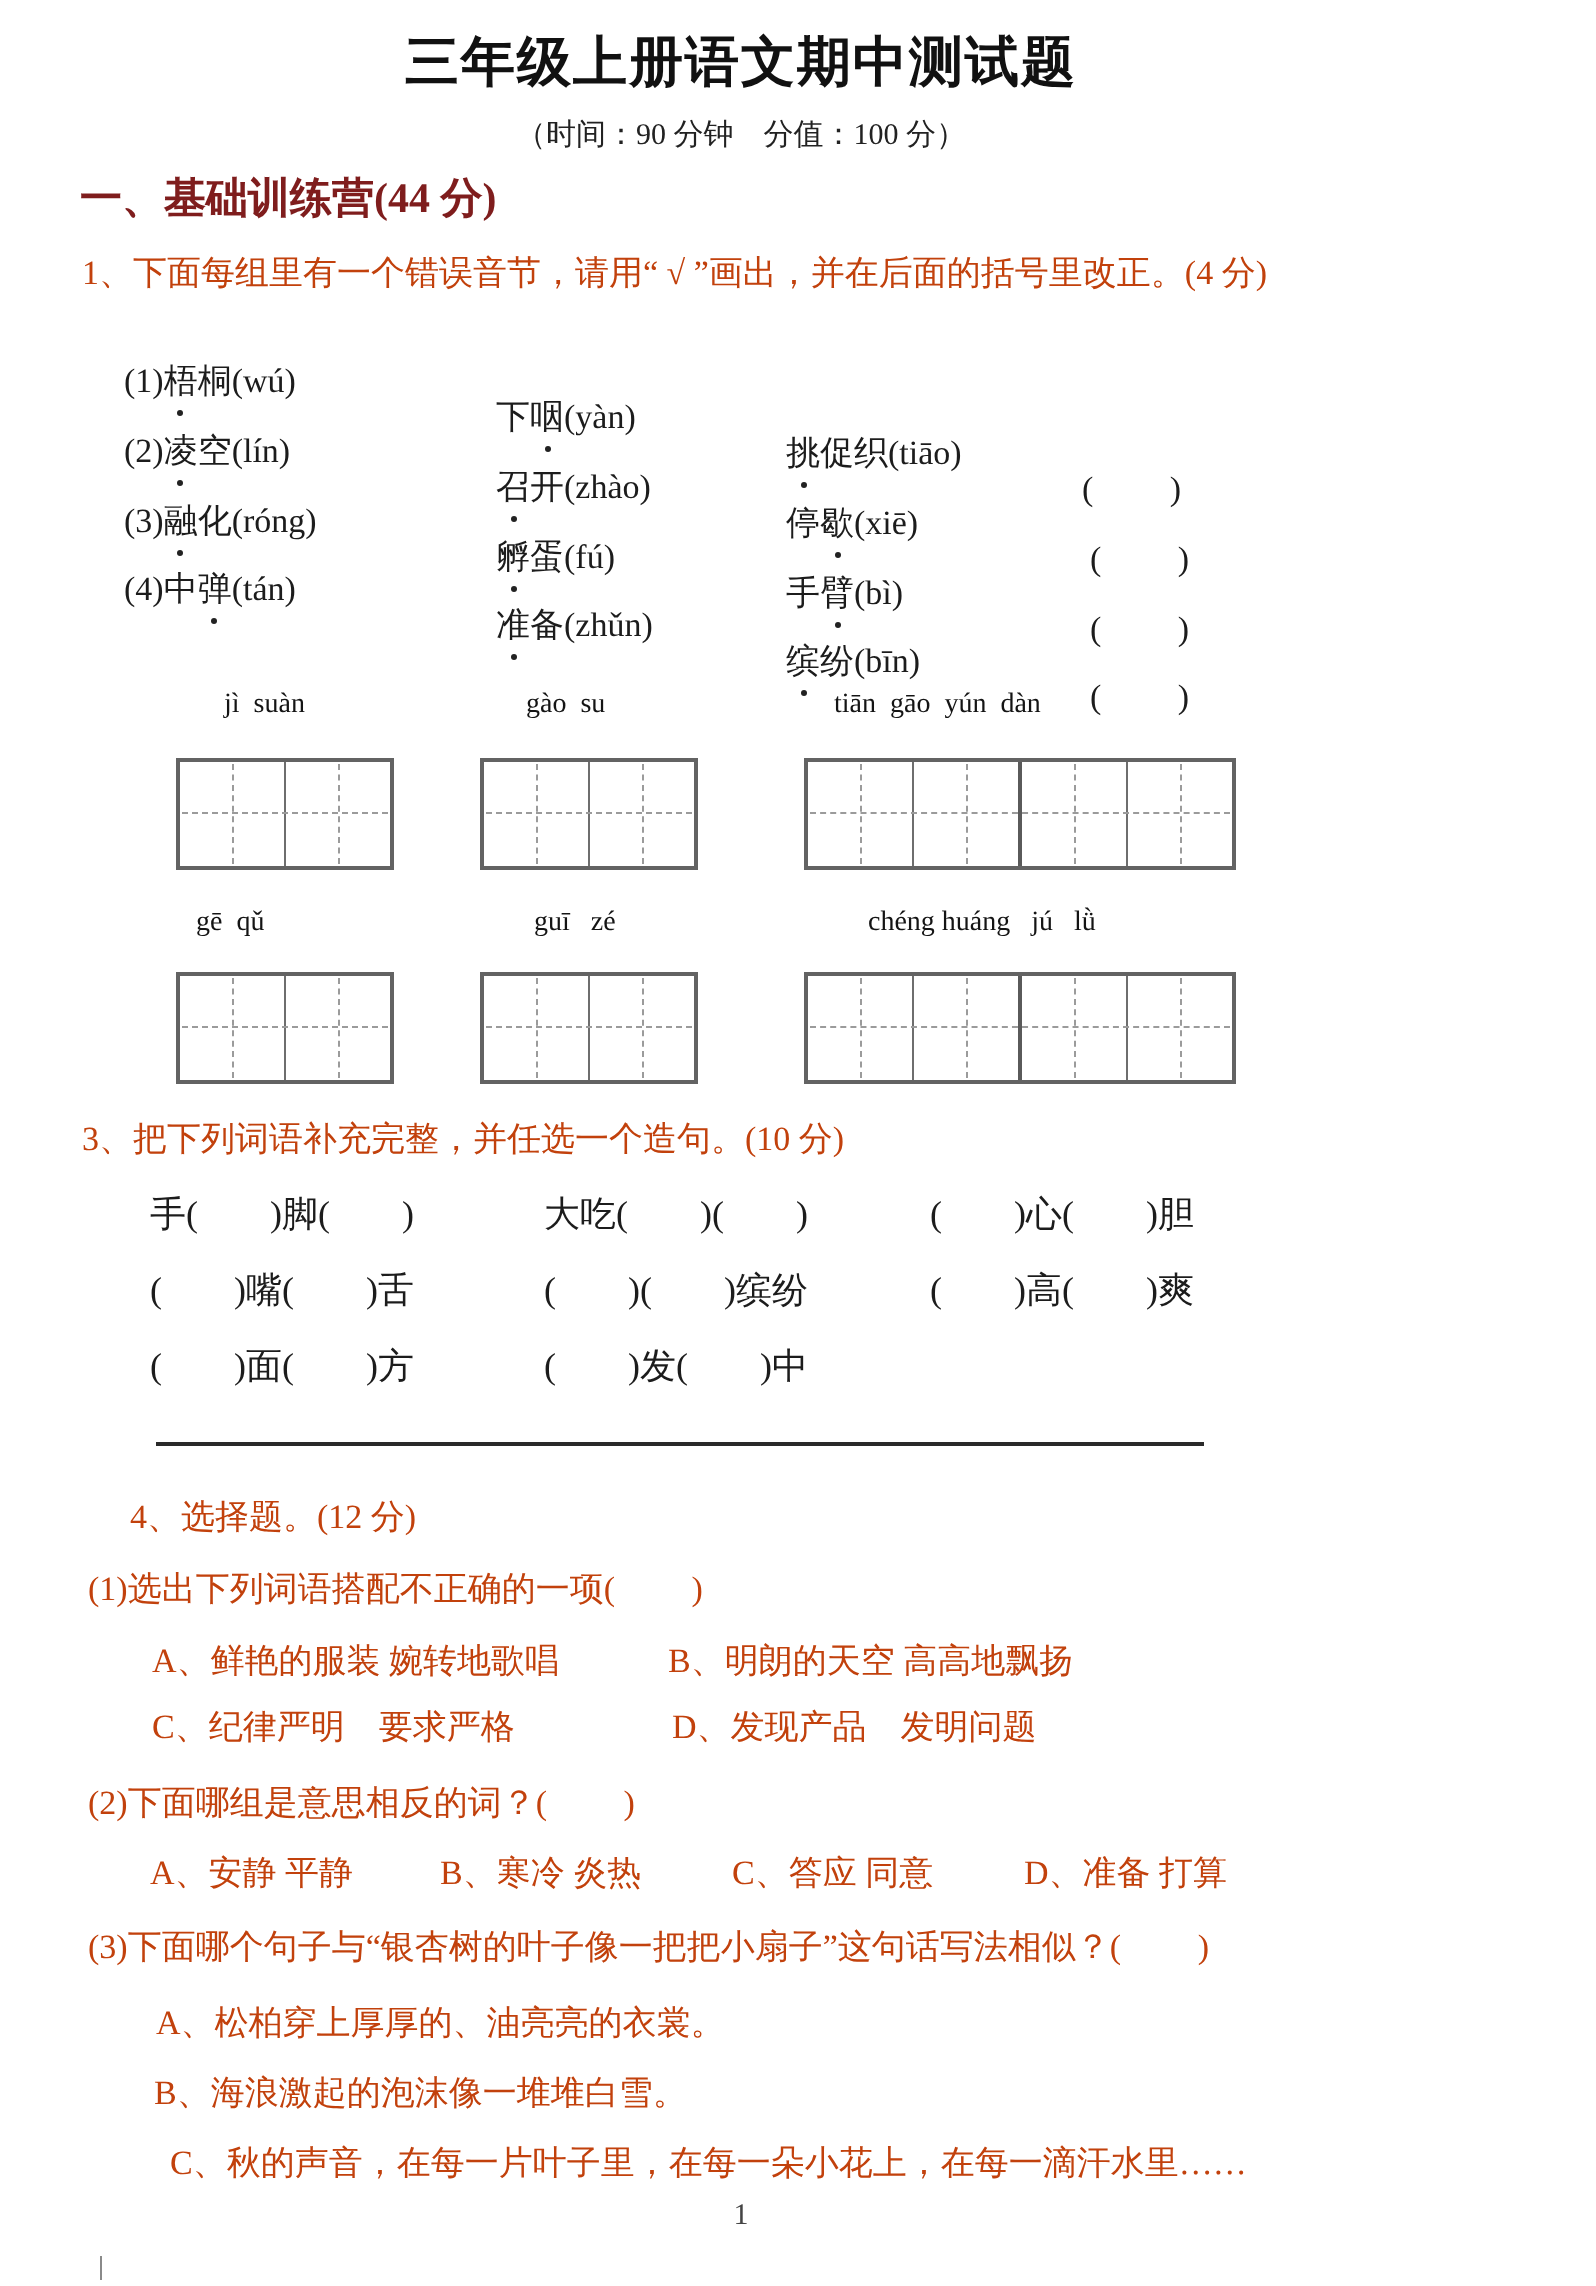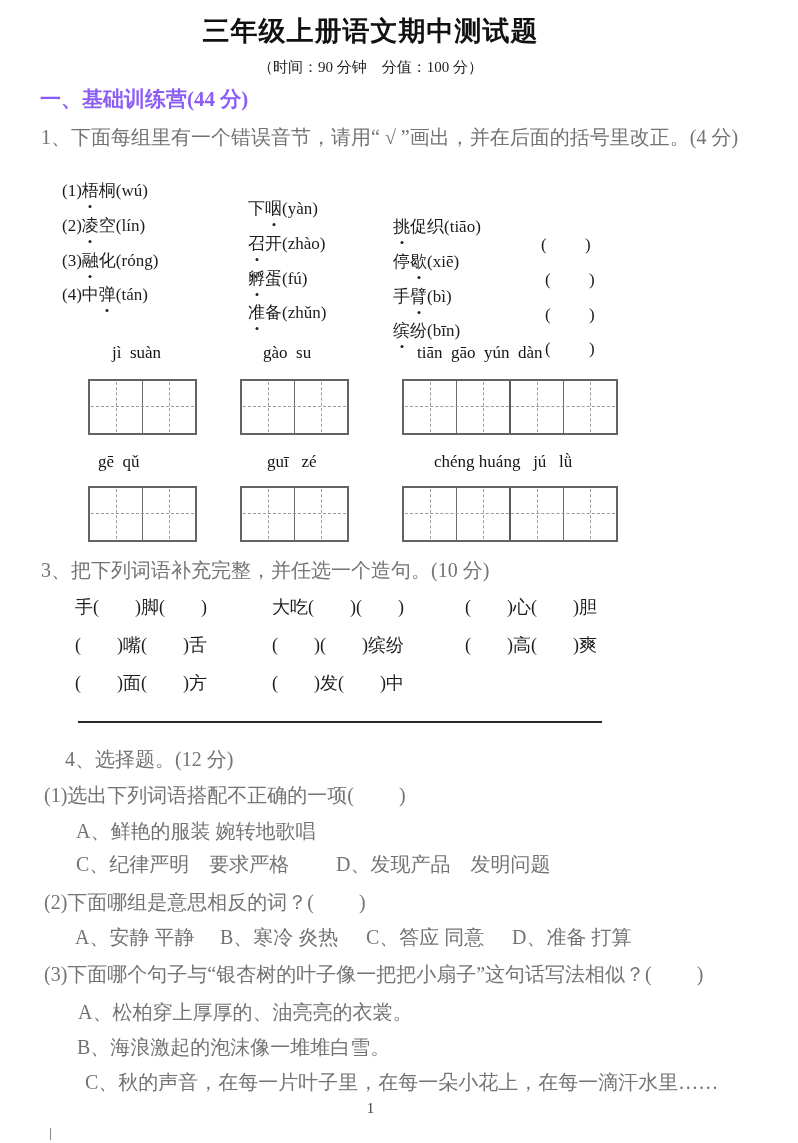--- a/index.html
+++ b/index.html
@@ -11,34 +11,34 @@
     color:#1c1c1c;
     overflow:hidden;
   }
   .abs{position:absolute;white-space:pre;}
   .title{
     left:0;right:0;top:13px;text-align:center;
     font-family:"DejaVu Sans","Liberation Sans",sans-serif;
     font-weight:bold;font-size:27px;letter-spacing:1px;color:#111;
   }
   .subtitle{left:0;right:0;top:58px;text-align:center;font-size:15px;color:#222;}
-  .section-heading{left:40px;top:85px;font-size:21px;font-weight:bold;color:#8b5cf6;}
-  .body-line{font-size:20px;line-height:24px;color:#737373;}
+  .section-heading{left:40px;top:85px;font-size:21px;font-weight:bold;color:#7f1d1d;}
+  .body-line{font-size:17px;line-height:24px;color:#c2410c;}
   .q3-line{font-size:18px;line-height:25px;}
   
   .q1-row{left:0;top:0;width:798px;height:26px;}
   .q1-col{position:absolute;white-space:pre;font-size:17px;line-height:24px;}
   .dotted{position:relative;display:inline-block;}
   .dotted::after{
     content:"";position:absolute;left:50%;bottom:-5px;
     width:3px;height:3px;border-radius:50%;background:#222;
     transform:translateX(-50%);
   }
   
-  .pinyin{font-size:17px;line-height:20px;color:#141414;}
+  .pinyin{font-size:14px;line-height:20px;color:#141414;}
   
   .tian-grid{position:absolute;display:flex;border:2px solid #636363;background:#fff;}
   .tian-grid::after{
     content:"";position:absolute;left:1px;right:1px;top:50%;
     border-top:1px dashed #9b9b9b;margin-top:-1px;
   }
   .cell{position:relative;width:52px;height:52px;border-right:1px solid #6e6e6e;}
   .cell:last-child{border-right:none;}
   .cell.thick{border-right:2px solid #5a5a5a;}
   .cell::before{
@@ -139,20 +139,21 @@
 
   <div class="abs q3-line" style="left:75px;top:671px;">(　　)面(　　)方</div>
   <div class="abs q3-line" style="left:272px;top:671px;">(　　)发(　　)中</div>
 
   <div class="blank-line" style="left:78px;top:700px;width:524px;height:21px;"></div>
 
   <div class="abs body-line" style="left:41px;top:747px;margin-left:24px;">4、选择题。(12 分)</div>
 
   <div class="abs body-line" style="left:44px;top:783px;">(1)选出下列词语搭配不正确的一项(　　 )</div>
   <div class="abs body-line" style="left:76px;top:819px;">A、鲜艳的服装 婉转地歌唱</div>
+  <div class="abs body-line" style="left:334px;top:819px;">B、明朗的天空 高高地飘扬</div>
   <div class="abs body-line" style="left:76px;top:852px;">C、纪律严明　要求严格</div>
   <div class="abs body-line" style="left:336px;top:852px;">D、发现产品　发明问题</div>
 
   <div class="abs body-line" style="left:44px;top:890px;">(2)下面哪组是意思相反的词？(　　 )</div>
   <div class="abs body-line" style="left:75px;top:925px;">A、安静 平静</div>
   <div class="abs body-line" style="left:220px;top:925px;">B、寒冷 炎热</div>
   <div class="abs body-line" style="left:366px;top:925px;">C、答应 同意</div>
   <div class="abs body-line" style="left:512px;top:925px;">D、准备 打算</div>
 
   <div class="abs body-line" style="left:44px;top:962px;">(3)下面哪个句子与“银杏树的叶子像一把把小扇子”这句话写法相似？(　　 )</div>

